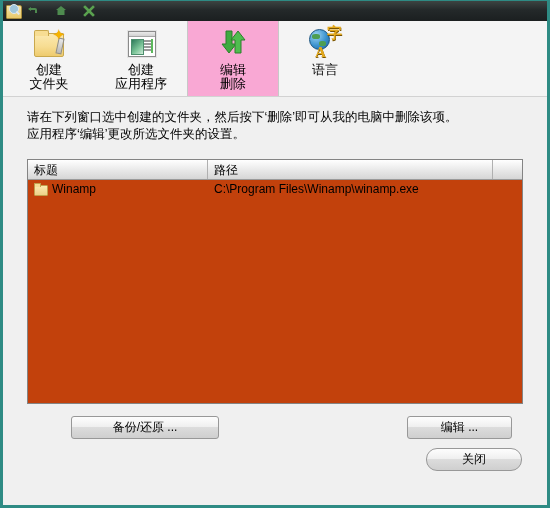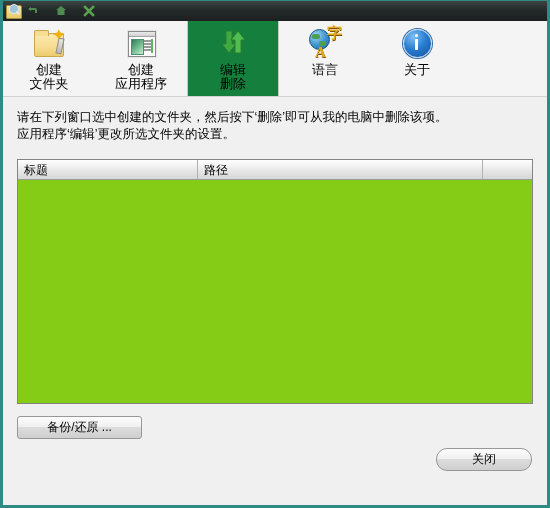--- a/index.html
+++ b/index.html
@@ -111,21 +111,21 @@
     flex-direction: column;
     align-items: center;
     justify-content: flex-start;
     padding-top: 5px;
     box-sizing: border-box;
     border-left: 1px solid transparent;
     border-right: 1px solid transparent;
     background: transparent;
   }
   .tool-btn.active {
-    background: #15803d;
+    background: #f9a8d4;
     border-left: 1px solid #c8c8c8;
     border-right: 1px solid #c8c8c8;
   }
   .tool-icon {
     width: 34px;
     height: 34px;
     position: relative;
     margin-bottom: 3px;
   }
   .tool-label {
@@ -259,38 +259,38 @@
   .ic-info .stem {
     position: absolute; left: 15px; top: 13px;
     width: 3px; height: 11px;
     background: #fff;
     border-radius: 1px;
   }
 
   
   .content {
     flex: 1 1 auto;
-    padding: 0 14px;
+    padding: 0 24px;
     display: flex;
     flex-direction: column;
     position: relative;
   }
 
   .instructions {
     margin-top: 12px;
     font-size: 12.5px;
     color: #000000;
     line-height: 17px;
   }
   .instructions div { white-space: nowrap; }
 
   .listbox {
     margin-top: 16px;
     height: 245px;
-    background: #84cc16;
+    background: #c2410c;
     border: 1px solid #848484;
     box-sizing: border-box;
     display: flex;
     flex-direction: column;
     overflow: hidden;
   }
   .list-header {
     display: flex;
     height: 20px;
     flex: 0 0 20px;
@@ -372,21 +372,21 @@
     font-size: 12px;
     color: #000;
     display: flex;
     align-items: center;
     justify-content: center;
     box-sizing: border-box;
     font-family: "Liberation Sans", "DejaVu Sans", sans-serif;
     white-space: nowrap;
     cursor: default;
   }
-  .btn-backup { width: 125px; }
+  .btn-backup { width: 148px; margin-left: 44px; }
   .btn-edit { width: 105px; }
   .btn-delete { width: 105px; }
   .btn-close { width: 96px; border-radius: 11px; }
   .spacer { flex: 1 1 auto; }
   .gap { width: 11px; }
 
   .btn-row.second {
     margin-top: 9px;
     justify-content: flex-end;
     padding-right: 1px;
@@ -465,54 +465,57 @@
 
     <div class="tool-btn">
       <div class="tool-icon ic-lang">
         <div class="globe"></div>
         <div class="zi">字</div>
         <div class="aa">A</div>
       </div>
       <div class="tool-label">语言</div>
     </div>
 
-    <div class="tool-btn">
-      <div class="tool-icon ic-info">
-        <div class="circle"></div>
-        <div class="dot"></div>
-        <div class="stem"></div>
-      </div>
-      <div class="tool-label">关于</div>
-    </div>
 
   </div>
 
   <div class="content">
 
     <div class="instructions">
       <div>请在下列窗口选中创建的文件夹，然后按下‘删除’即可从我的电脑中删除该项。</div>
       <div>应用程序‘编辑’更改所选文件夹的设置。</div>
     </div>
 
     <div class="listbox">
       <div class="list-header">
         <div class="col c0">标题</div>
         <div class="col c1">路径</div>
         <div class="col c2"></div>
       </div>
       <div class="list-rows">
 
+        <div class="row">
+          <div class="cell c0">
+            <span class="mini-folder">
+              <span class="mf-b"></span>
+                <span class="mf-t"></span>
+            </span>
+            <span>Winamp</span>
+          </div>
+          <div class="cell c1">C:\Program Files\Winamp\winamp.exe</div>
+        </div>
 
 
       </div>
     </div>
 
     <div class="btn-row">
       <div class="btn btn-backup">备份/还原 ...</div>
       <div class="spacer"></div>
+      <div class="btn btn-edit">编辑 ...</div>
       <div class="gap"></div>
     </div>
 
     <div class="btn-row second">
       <div class="btn btn-close">关闭</div>
     </div>
 
   </div>
 
 </div>

